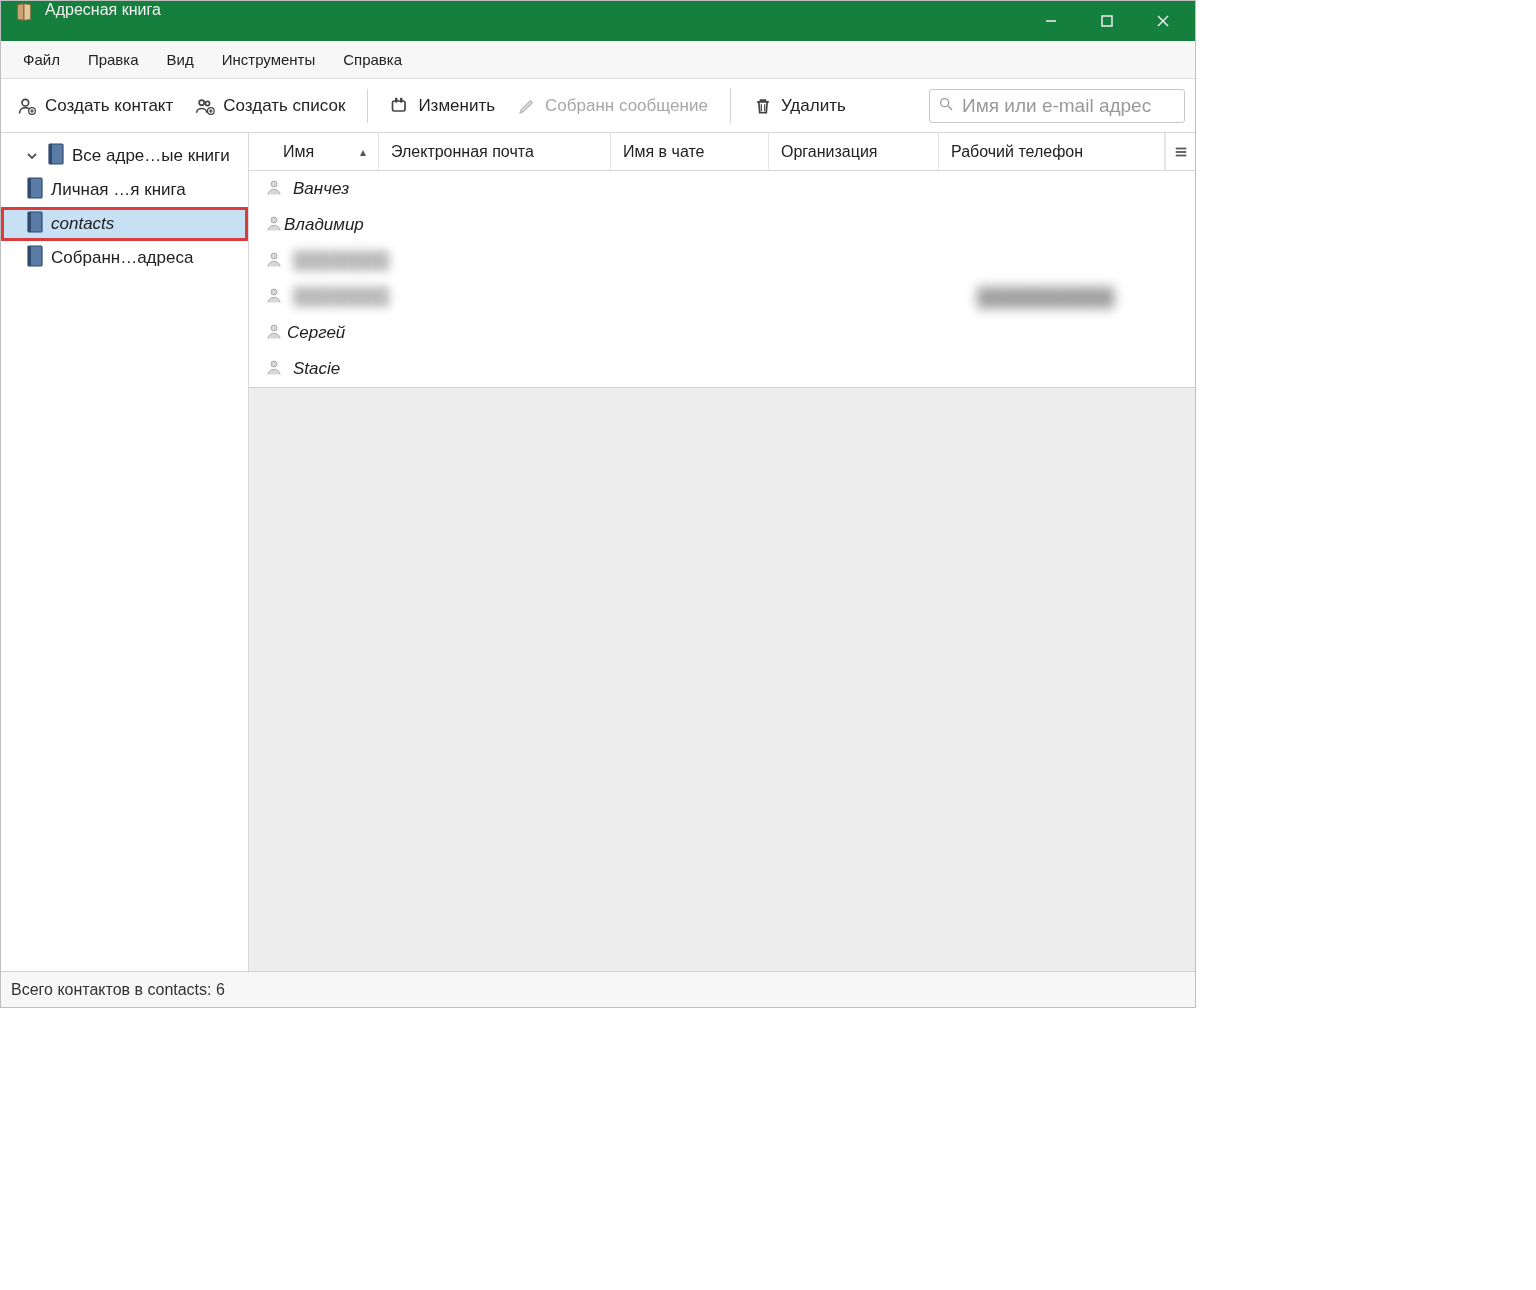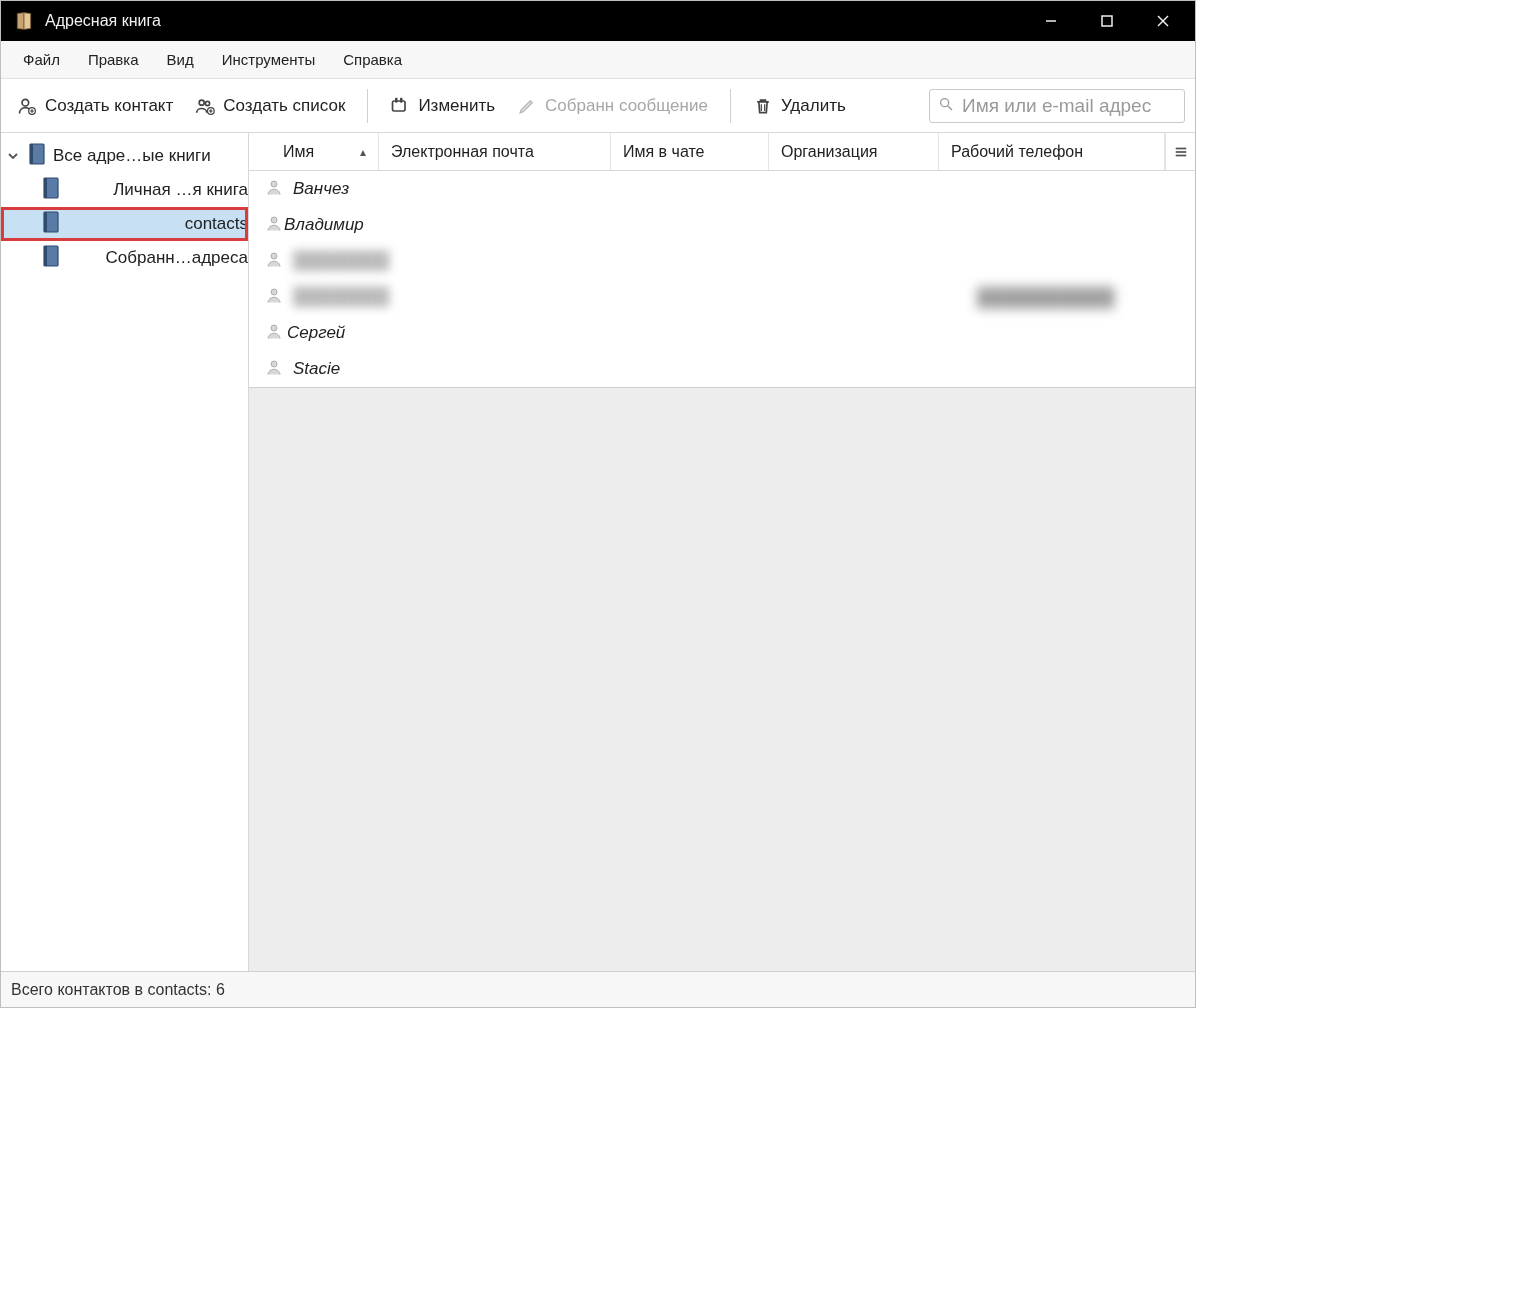--- a/index.html
+++ b/index.html
@@ -10,23 +10,23 @@
     color: #222;
     width: 1196px;
     height: 1008px;
     display: flex;
     flex-direction: column;
     border: 1px solid #bfbfbf;
   }
   
   .titlebar {
     height: 40px;
-    background: #000000;
-    display: flex;
-    align-items: center;
+    background: #15803d;
+    display: flex;
+    align-items: flex-start;
     color: #f0f0f0;
     padding: 0 4px 0 12px;
   }
   .titlebar .app-icon {
     width: 22px; height: 22px;
     margin-right: 10px;
     display: flex; align-items: center; justify-content: center;
   }
   .titlebar .title-text { font-size: 16px; }
   .titlebar .spacer { flex: 1; }
@@ -104,30 +104,31 @@
   .sidebar {
     width: 248px;
     border-right: 1px solid #d8d8d8;
     background: #fff;
     padding-top: 6px;
   }
   .tree-row {
     display: flex;
     align-items: center;
     height: 34px;
-    padding-left: 4px;
+    padding-left: 23px;
     gap: 6px;
     font-size: 17px;
     color: #222;
   }
-  .tree-row.child { padding-left: 40px; justify-content: space-between; }
+  .tree-row.child { padding-left: 24px; }
   .tree-row.selected {
     background: #c7e0f4;
     outline: 3px solid #d83c3c;
     outline-offset: -3px;
+    font-style: italic;
   }
   .tree-chevron {
     width: 16px; height: 16px;
     display: flex; align-items: center; justify-content: center;
   }
   .book-icon {
     width: 20px; height: 24px;
   }
   
   .content {

